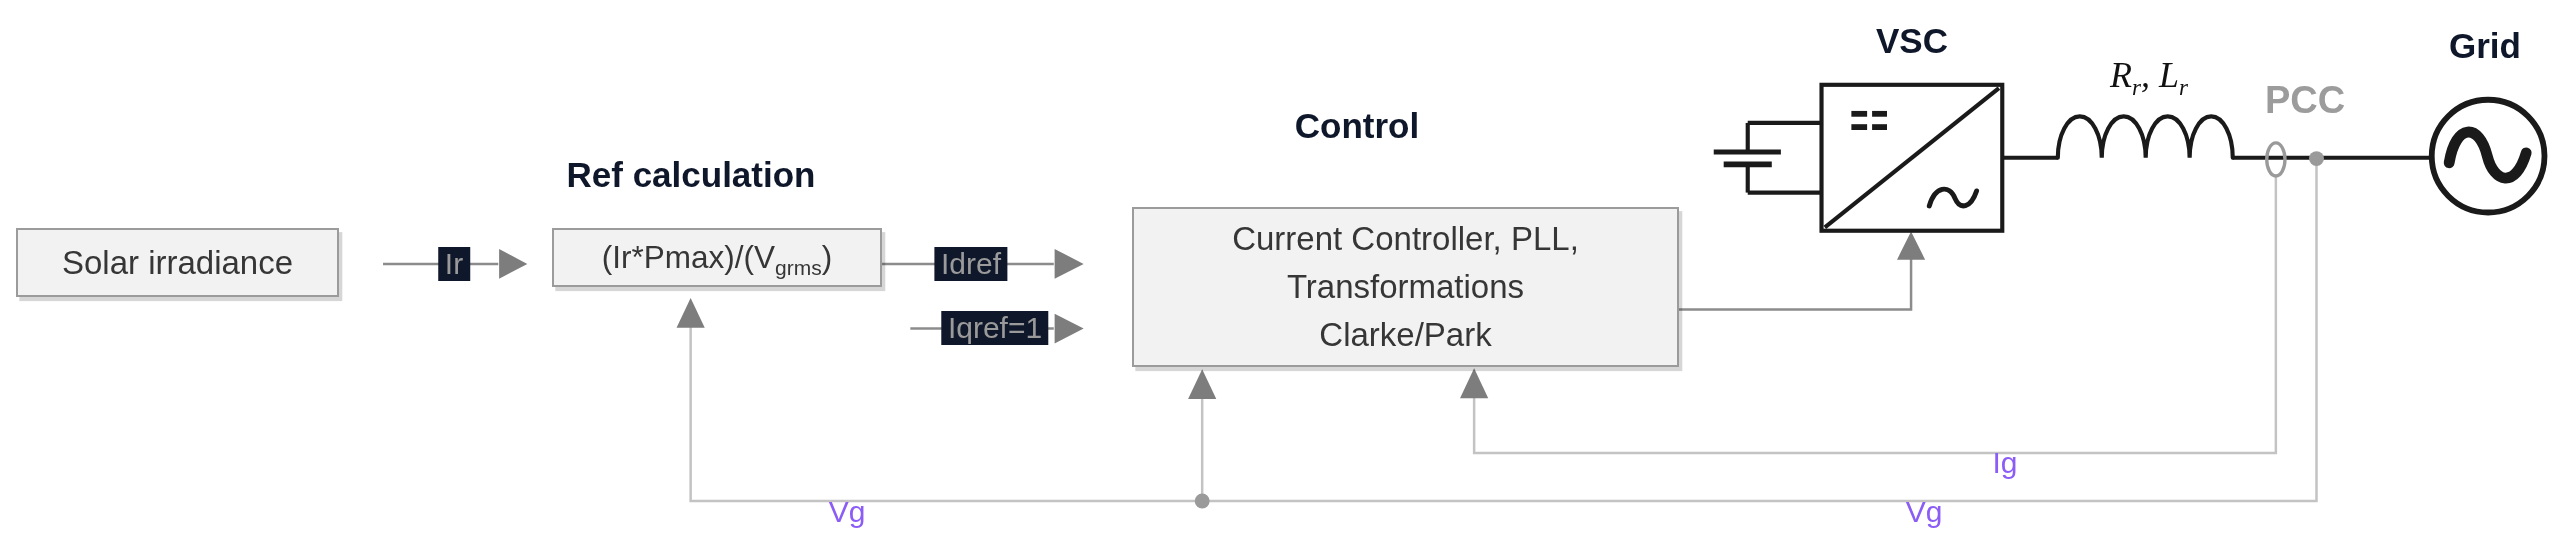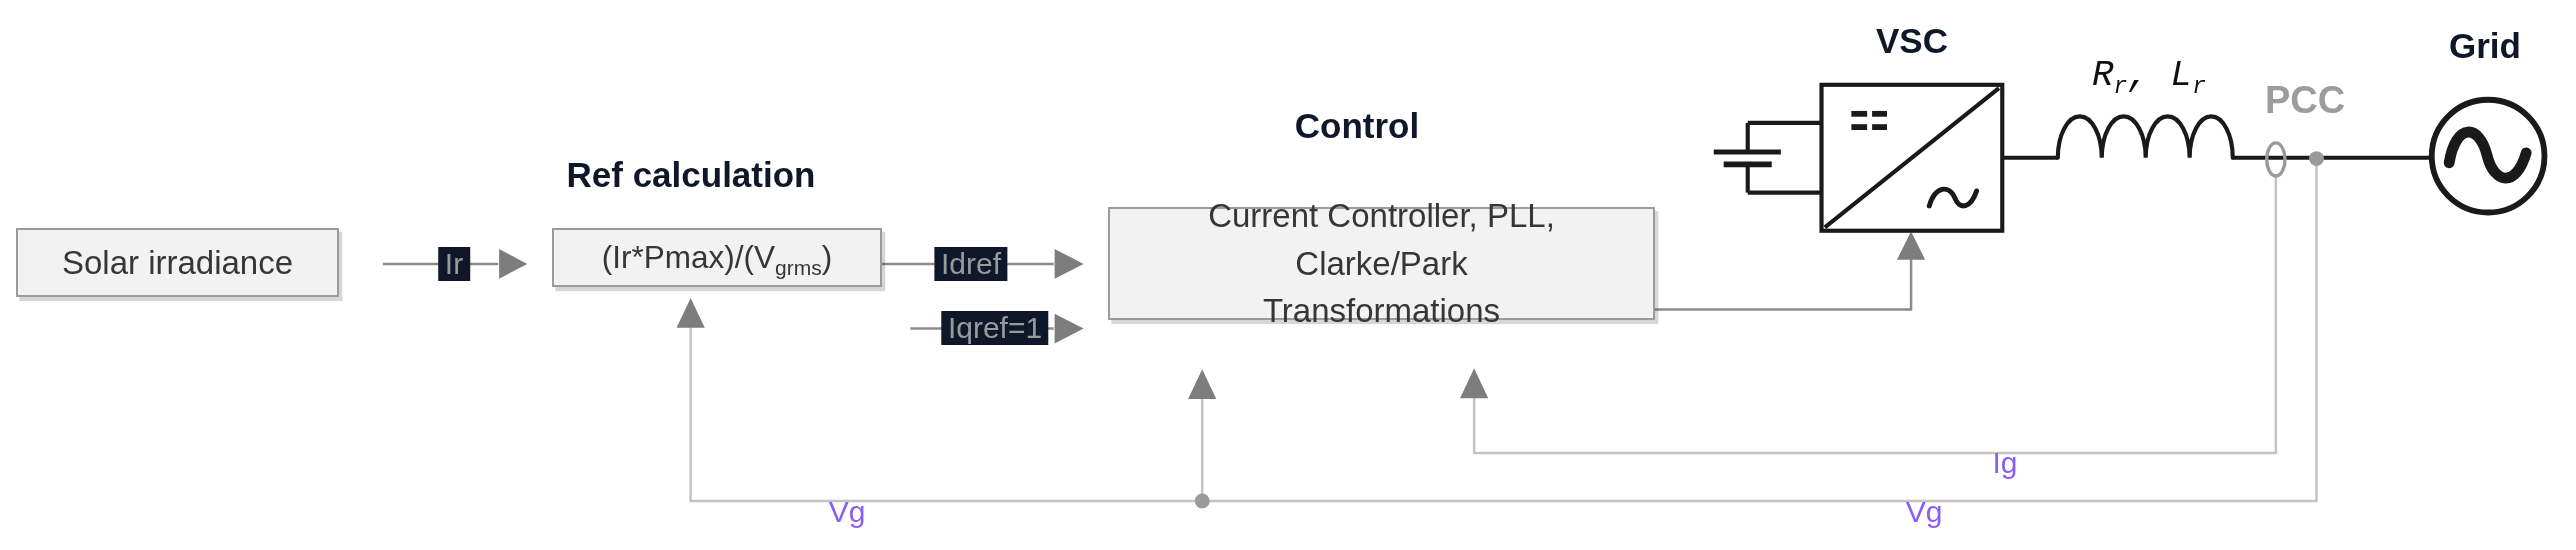--- a/index.html
+++ b/index.html
@@ -55,21 +55,21 @@
   .fblabel{
     position:absolute;transform:translate(-50%,-50%);
     color:#8b5cf6;font-size:30px;white-space:nowrap;
   }
   #pcc-label{
     position:absolute;transform:translate(-50%,-50%);
     font-weight:bold;font-size:38px;color:var(--pcc);white-space:nowrap;margin-top:9px;
   }
   #rl-label{
     position:absolute;transform:translate(-50%,-50%);
-    font-family:Liberation Mono, monospace;font-style:italic;
+    font-family:Liberation Serif, serif;font-style:italic;
     font-size:36px;color:#111;white-space:nowrap;
   }
   #rl-label sub{font-size:23px;line-height:0;}
   .formula{font-size:31.5px;color:var(--text-ink);white-space:nowrap;}
   .formula sub{font-size:21px;line-height:0;}
 </style>
 </head>
 <body>
 
 <div id="canvas">
@@ -128,25 +128,25 @@
   <div class="blockbox" style="left:16px;top:228px;width:323px;height:69px;">
     <span class="blocktext">Solar irradiance</span>
   </div>
 
   <div class="title" style="left:691px;top:175px;">Ref calculation</div>
   <div class="blockbox" style="left:552px;top:228px;width:330px;height:59px;text-align:center;">
     <span class="formula"><span>(Ir*Pmax)/(V</span><sub>grms</sub><span>)</span></span>
   </div>
 
   <div class="title" style="left:1357px;top:126px;">Control</div>
-  <div class="blockbox" style="left:1108px;top:207px;width:547px;height:113px;">
+  <div class="blockbox" style="left:1132px;top:207px;width:547px;height:160px;">
     <div class="blocktext">
       <div>Current Controller, PLL,</div>
+      <div>Transformations</div>
       <div>Clarke/Park</div>
-      <div>Transformations</div>
     </div>
   </div>
 
   <div class="title" style="left:1912px;top:41px;">VSC</div>
   <div class="title" style="left:2485px;top:46px;">Grid</div>
   <div id="pcc-label" style="left:2305px;top:91px;">PCC</div>
 
   <div id="rl-label" style="left:2149px;top:75px;"><span>R</span><sub>r</sub><span>, </span><span>L</span><sub>r</sub></div>
 
   <div class="siglabel bg" style="left:454px;top:264px;">Ir</div>

